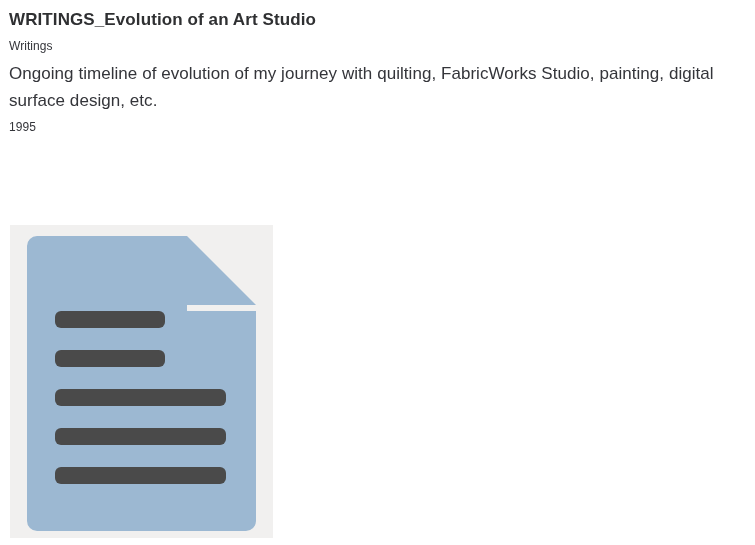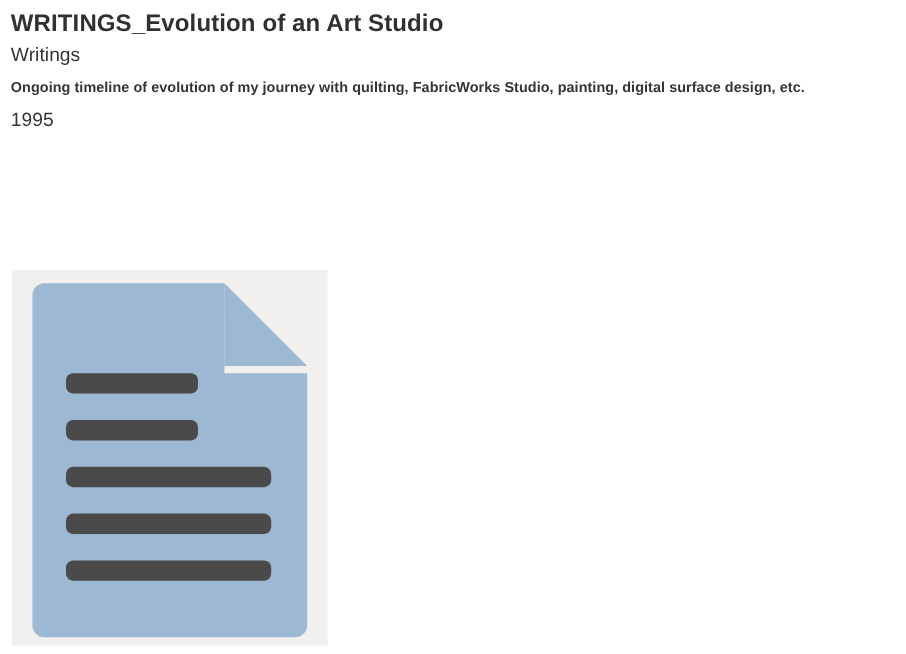--- a/index.html
+++ b/index.html
@@ -25,39 +25,39 @@
   }
 
   .text-block {
     position: absolute;
     left: 9px;
     top: 7px;
     width: 746px;
   }
 
   .record-title {
-    font-size: 20px;
+    font-size: 17px;
     font-weight: bold;
     line-height: 26px;
     color: #2f3032;
     letter-spacing: 0.1px;
     white-space: nowrap;
   }
 
   .record-line {
-    font-size: 16px;
+    font-size: 12px;
     font-weight: normal;
     line-height: 27px;
     color: #34353a;
     letter-spacing: 0.05px;
   }
 
   .record-description {
-    font-size: 12px;
-    font-weight: bold;
+    font-size: 17px;
+    font-weight: normal;
     line-height: 27px;
     color: #34353a;
     letter-spacing: 0.05px;
     width: 744px;
   }
 
   
   .thumb-panel {
     position: absolute;
     left: 10px;

